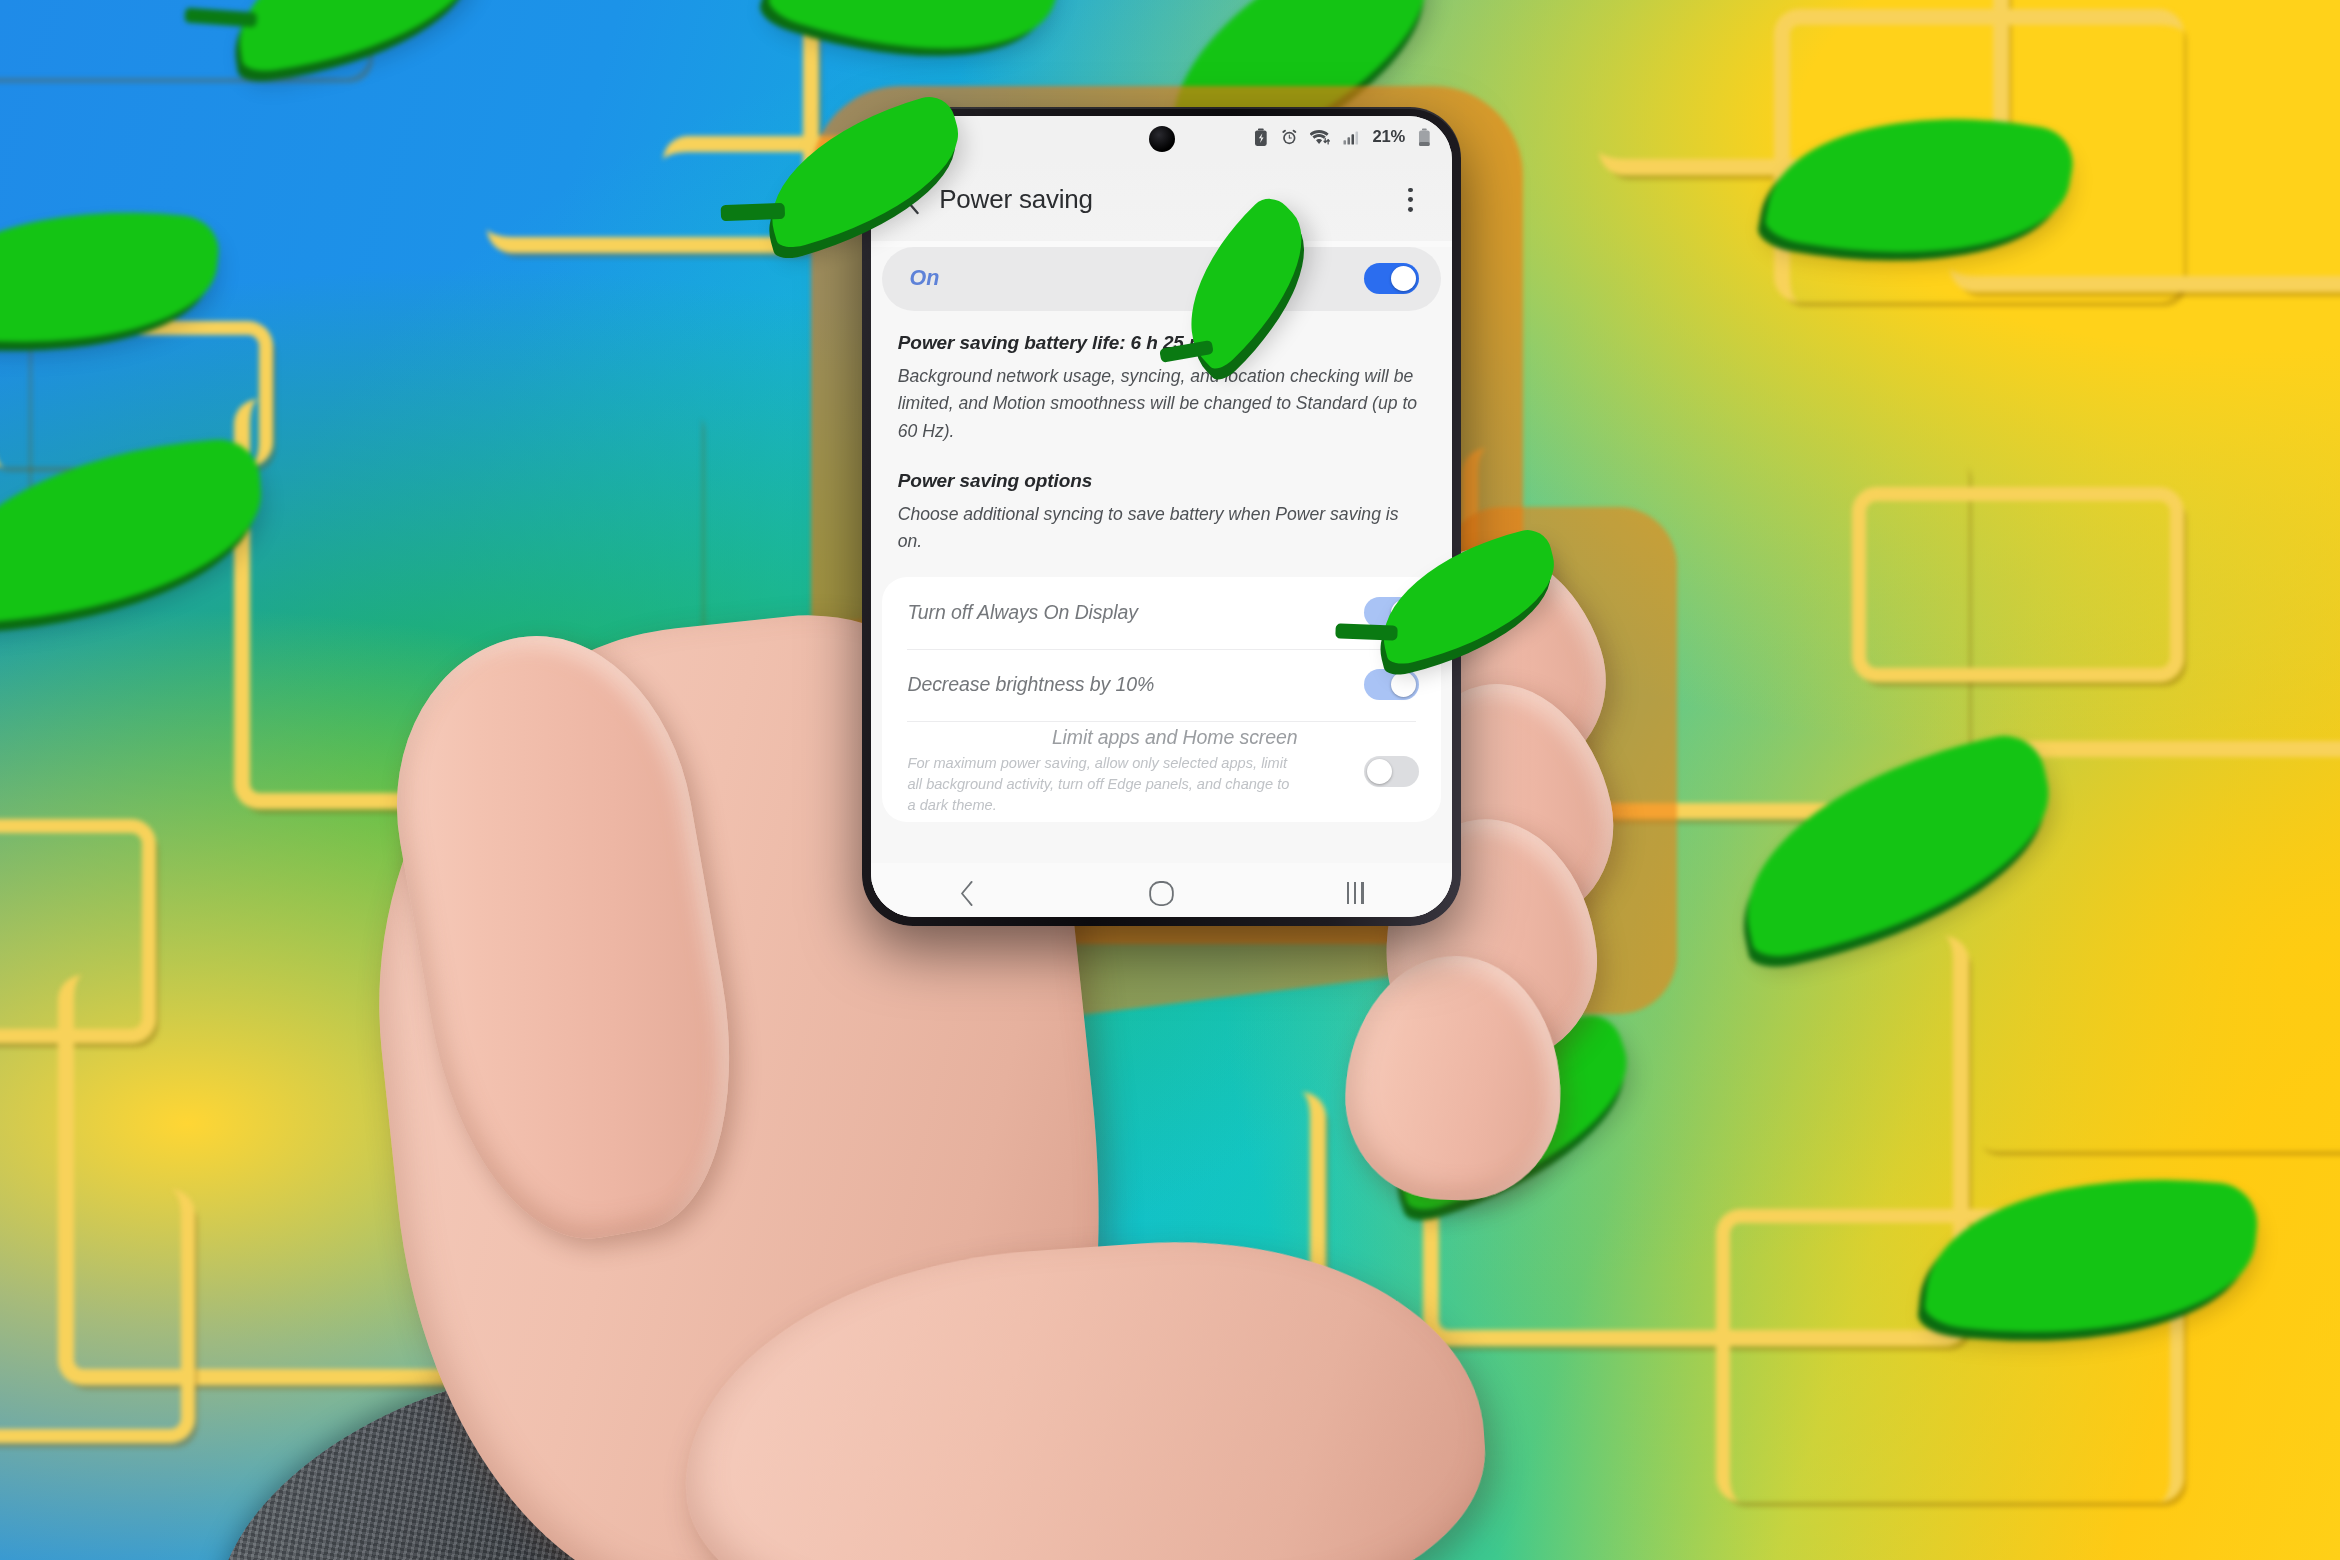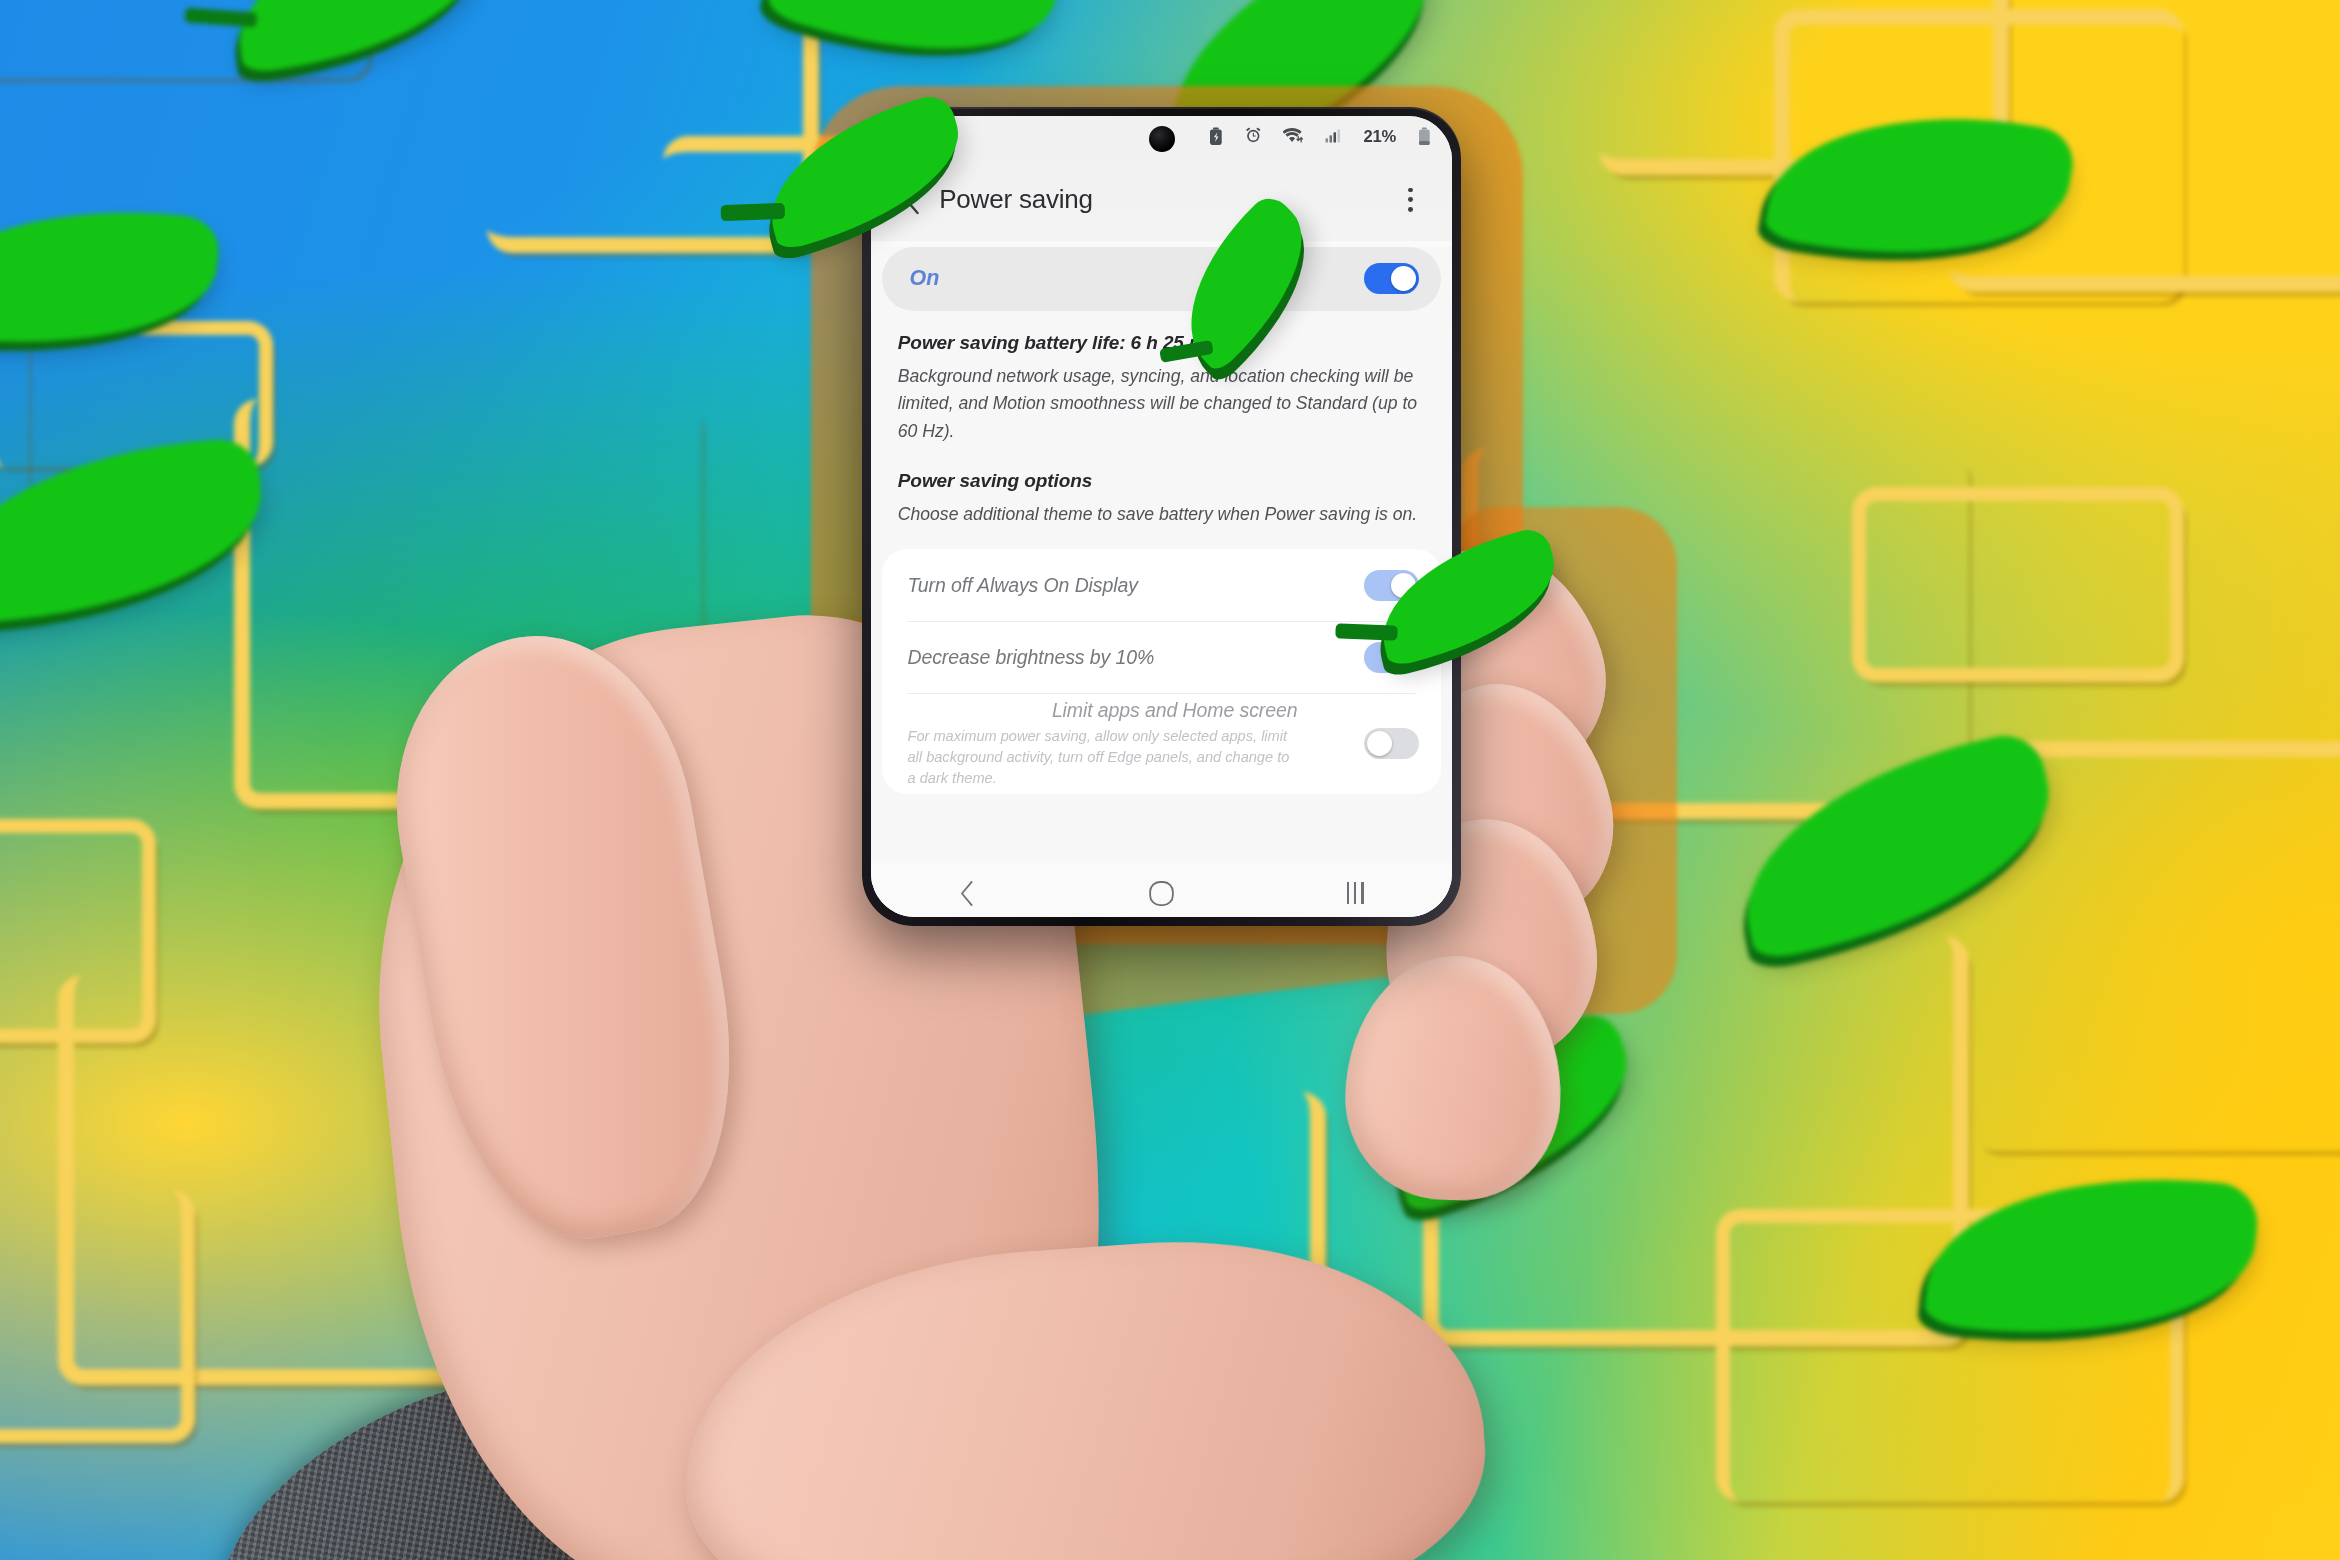--- a/index.html
+++ b/index.html
@@ -103,21 +103,21 @@
     display: flex; align-items: center;
     padding: 0 21.5px 0 25px;
     background: #F1F1F1;
   }
   #status-time { font-size: 16.6px; color: #55585C; letter-spacing: 0.2px; }
   #punchhole {
     position: absolute; left: 50%; top: 9.8px; transform: translateX(-50%);
     width: 26px; height: 26px; border-radius: 50%;
     background: radial-gradient(circle at 38% 34%, #2A2A30 0%, #000 68%);
   }
-  #status-icons { margin-left: auto; display: flex; align-items: flex-start; gap: 22px; }
+  #status-icons { margin-left: auto; display: flex; align-items: center; gap: 13px; }
   .sicon { display: block; }
   #status-pct { font-size: 16.6px; color: #3A3D41; font-weight: 600; letter-spacing: -0.2px; }
 
   
   #appbar {
     height: 82px;
     display: flex; align-items: center;
     padding: 0 21.5px 0 19.5px;
     background: linear-gradient(180deg,#F1F1F1 0%,#F3F3F3 100%);
   }
@@ -337,21 +337,21 @@
           <span id="master-label">On</span>
           <div class="switch on">
             <div class="knob"></div>
           </div>
         </div>
 
         <div class="blurb">
           <h3>Power saving battery life: 6 h 25 m</h3>
           <p>Background network usage, syncing, and location checking will be limited, and Motion smoothness will be changed to Standard (up to 60 Hz).</p>
           <h3 class="section-head">Power saving options</h3>
-          <p>Choose additional theme to save battery when Power saving is on.</p>
+          <p>Choose additional syncing to save battery when Power saving is on.</p>
         </div>
 
         <div class="options-card">
 
           <div class="opt">
             <div class="txt">
               <div class="title">Turn off Always On Display</div>
             </div>
             <div class="switch soft">
               <div class="knob"></div>

